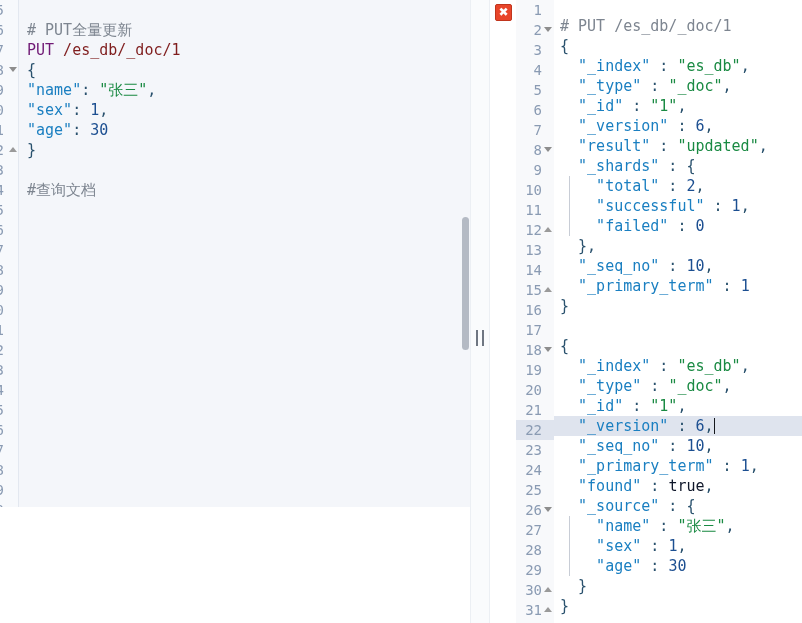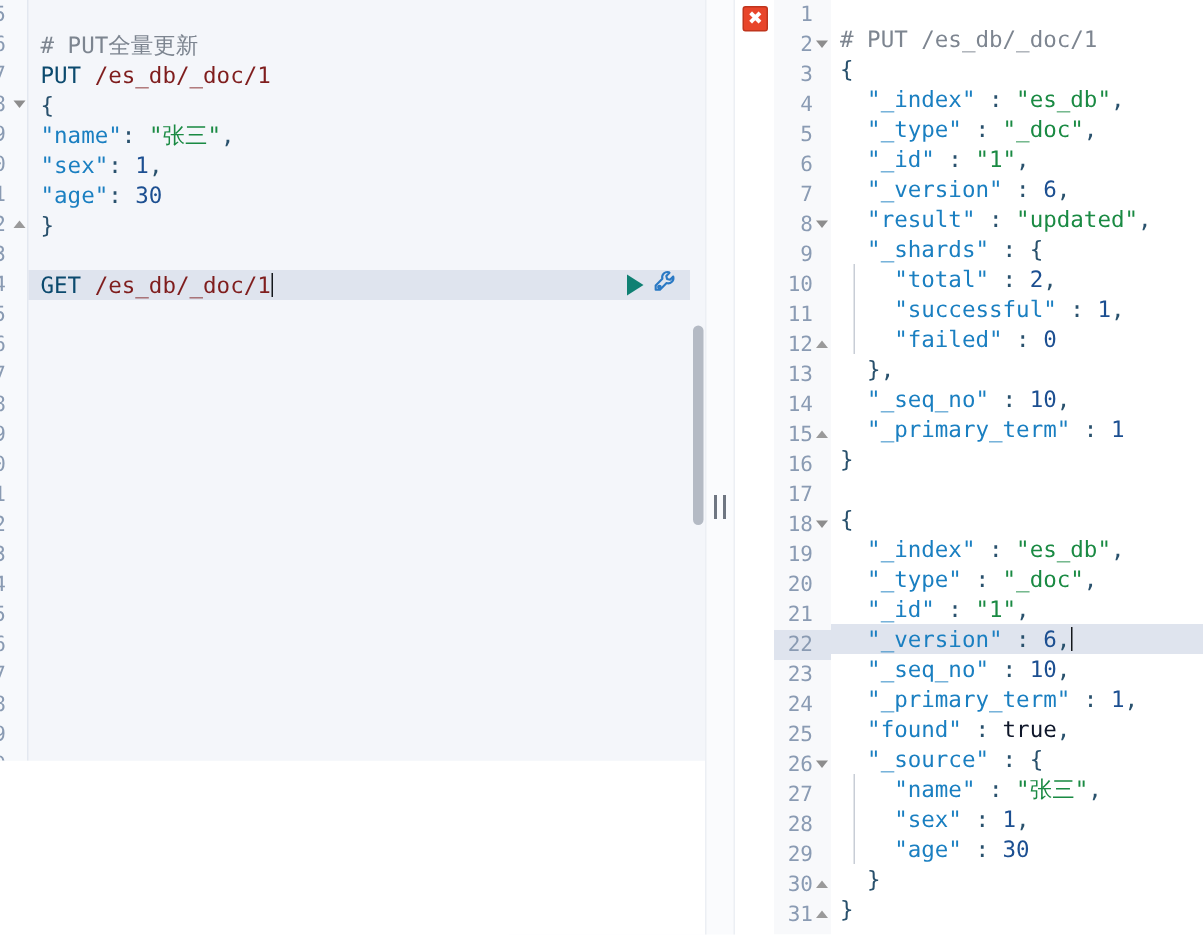--- a/index.html
+++ b/index.html
@@ -81,21 +81,21 @@
     font-size: 15px;
     white-space: pre;
     padding-left: 8px;
   }
   .code-line.hl {
     background: #dfe4ee;
   }
 
   
   .t-comment { color: #7d8590; }
-  .t-verb    { color: #0c4a6e; font-weight: 500; }
+  .t-verb    { color: #701a75; font-weight: 500; }
   .t-path    { color: #7f1d1d; }
   .t-brace   { color: #29516d; }
   .t-key     { color: #1a7fc1; }
   .t-str     { color: #1a8a43; }
   .t-num     { color: #1c4f91; }
   .t-punct   { color: #29516d; }
   .t-bool    { color: #0f172a; }
 
   .caret {
     display: inline-block;
@@ -350,24 +350,21 @@
     <div class="left-code">
         <div class="code-line"></div>
         <div class="code-line"><span class="t-comment"># PUT全量更新</span></div>
         <div class="code-line"><span class="t-verb">PUT</span><span class="t-path"> /es_db/_doc/1</span></div>
         <div class="code-line"><span class="t-brace">{</span></div>
         <div class="code-line"><span class="t-key">"name"</span><span class="t-punct">: </span><span class="t-str">"张三"</span><span class="t-punct">,</span></div>
         <div class="code-line"><span class="t-key">"sex"</span><span class="t-punct">: </span><span class="t-num">1</span><span class="t-punct">,</span></div>
         <div class="code-line"><span class="t-key">"age"</span><span class="t-punct">: </span><span class="t-num">30</span></div>
         <div class="code-line"><span class="t-brace">}</span></div>
         <div class="code-line"></div>
-        <div class="code-line hl"><span class="t-verb">GET</span><span class="t-path"> /es_db/_doc/1</span><span class="caret"></span><span class="run-icons"><span class="play-tri" title="run-request"></span><span><svg width="17" height="17" viewBox="0 0 24 24" fill="none" stroke="#2a79c4" stroke-width="2" stroke-linecap="round" stroke-linejoin="round">
-                <path d="M15.5 3.5a5 5 0 0 0-6.2 6.2L3 16v4h4l6.3-6.3a5 5 0 0 0 6.2-6.2l-3 3-2.8-.7-.7-2.8 3-3z"></path>
-                <circle cx="6.5" cy="17.5" r="1.2"></circle>
-              </svg></span></span></div>
+        <div class="code-line"><span class="t-comment">#查询文档</span></div>
         <div class="code-line"></div>
         <div class="code-line"></div>
       </div>
 
     <div class="left-scrollbar-track">
       <div class="left-scrollbar-thumb"></div>
     </div>
   </div>
 
   <div class="splitter">

